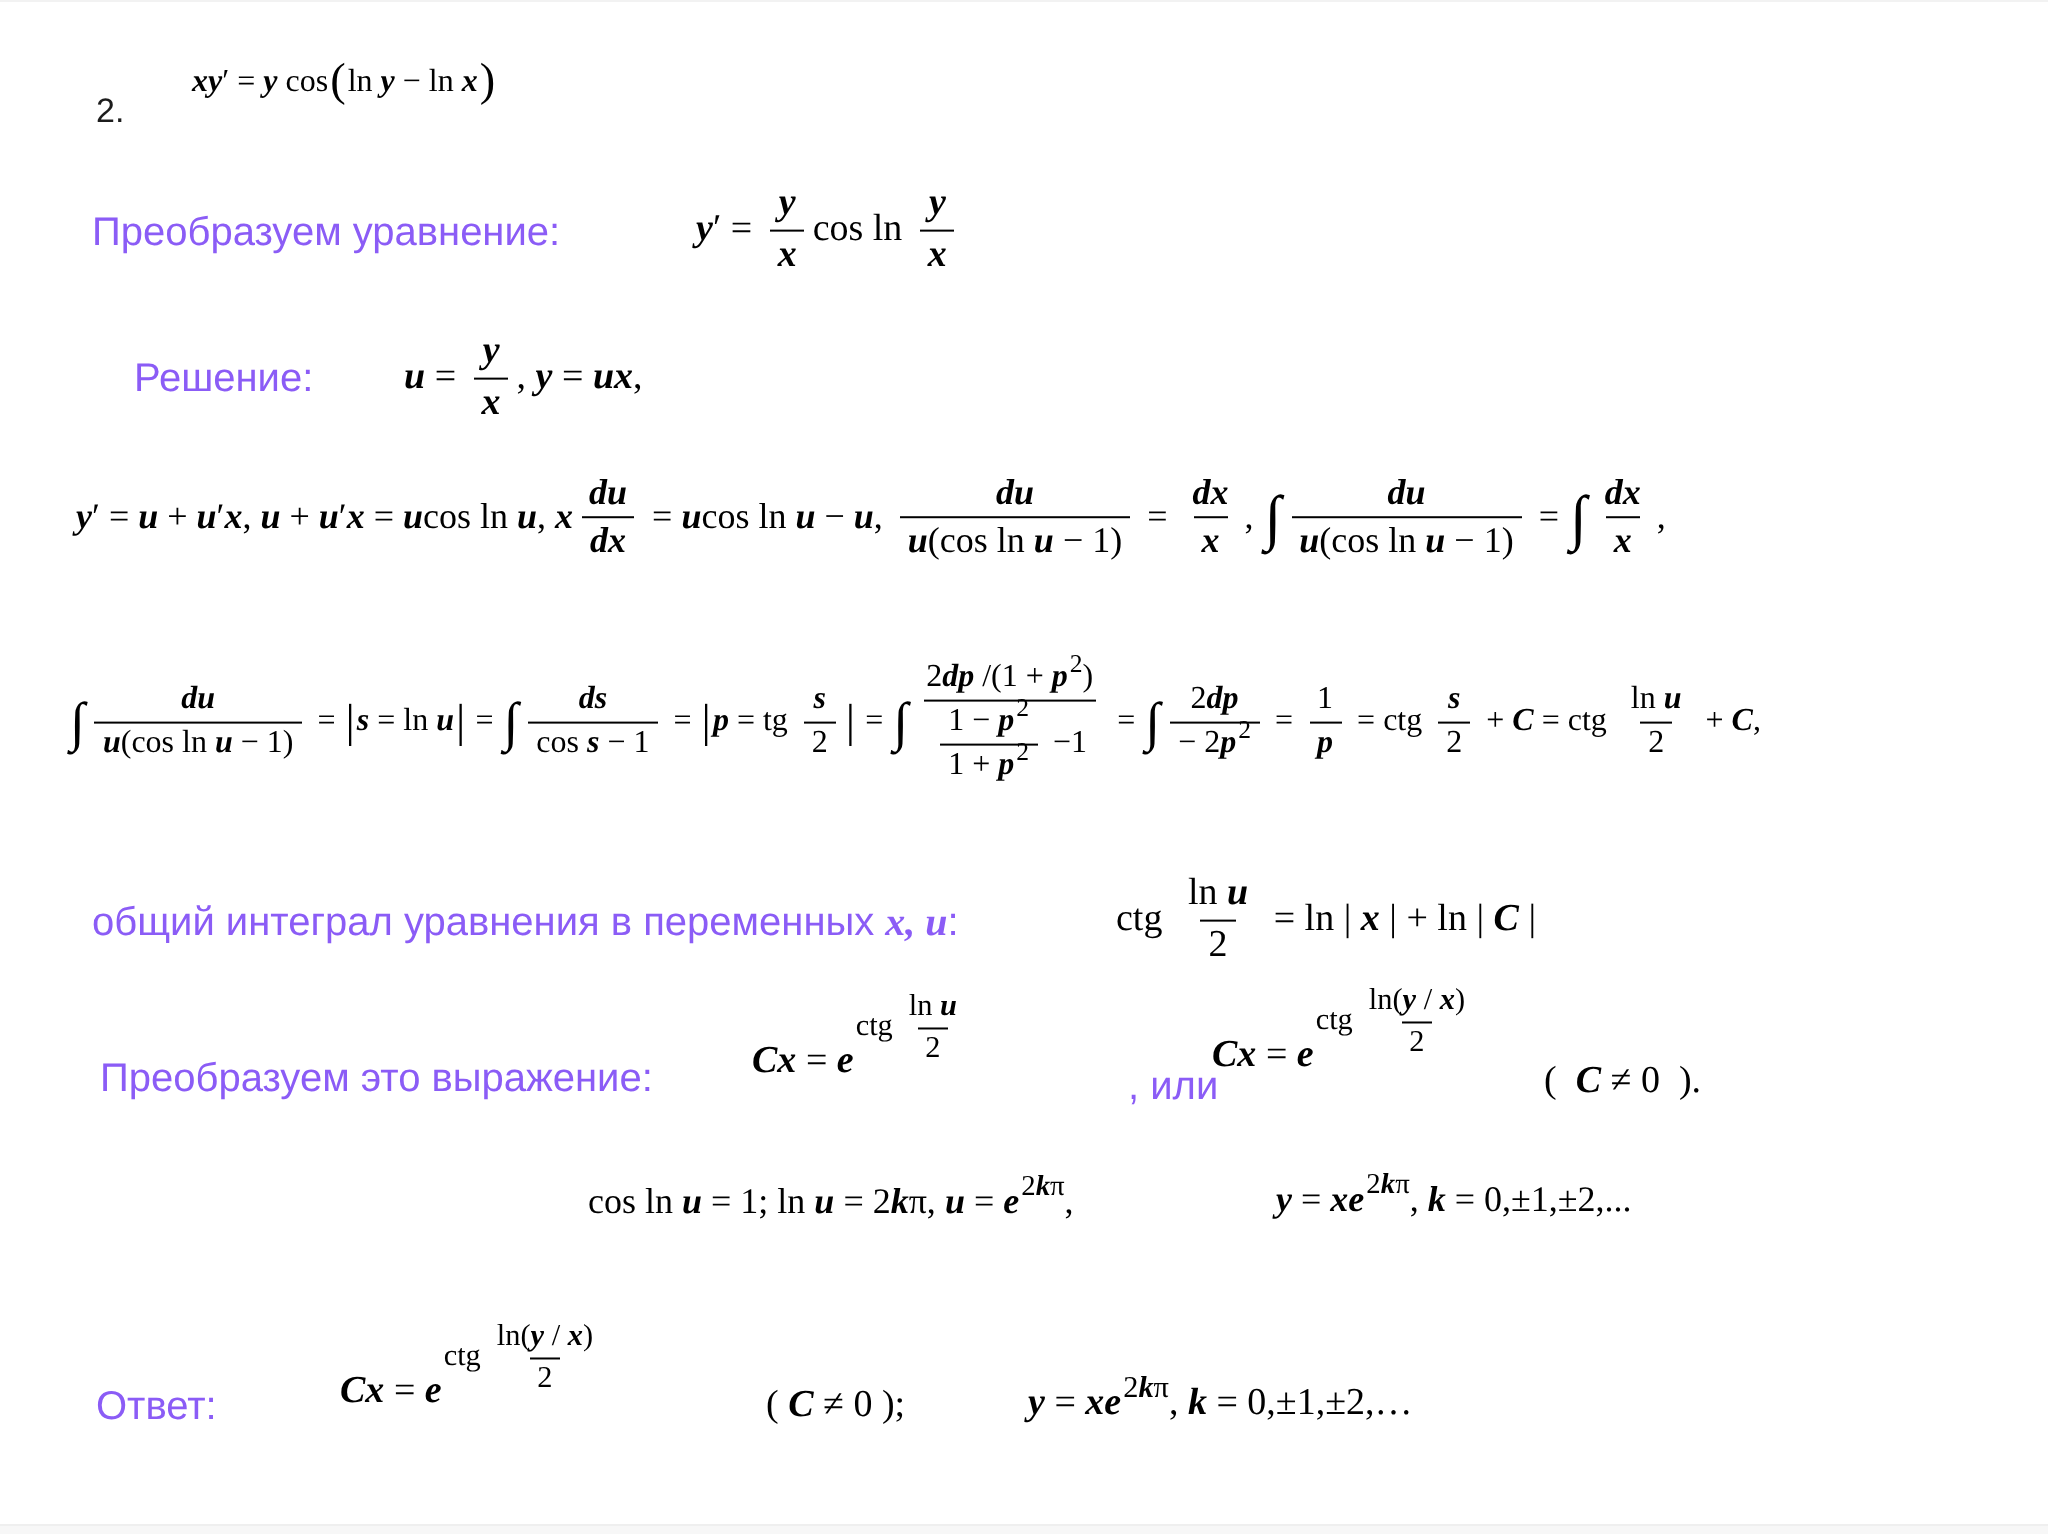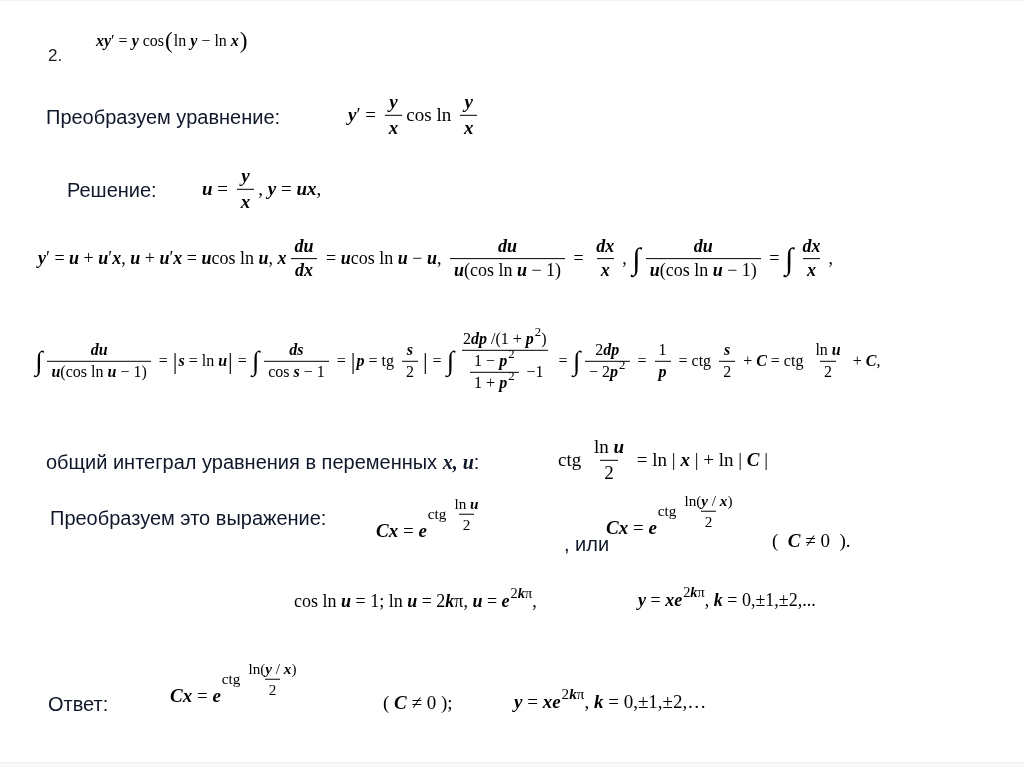--- a/index.html
+++ b/index.html
@@ -2,21 +2,21 @@
 <html><head>
 <meta charset="utf-8">
 <style>
   html,body{margin:0;padding:0;background:#ffffff;}
   .slide{
     position:relative;width:1024px;height:767px;background:#ffffff;
     font-family:"Liberation Sans",sans-serif;overflow:hidden;
     border-top:1px solid #f2f2f2;
   }
   .row{position:absolute;display:flex;align-items:center;transform:translateY(-50%);}
-  .lbl{color:#0f172a;font-size:20px;white-space:pre;}
+  .lbl{color:#8b5cf6;font-size:20px;white-space:pre;}
   .lbl .em{font-family:Liberation Serif, serif;font-style:italic;font-weight:bold;}
   .num{color:#1c1c1c;font-size:17px;}
   
   .fx{font-family:"Liberation Serif",serif;color:#000;display:inline-flex;align-items:center;white-space:pre;}
   .fx .rm{white-space:pre;}
   .fx .vr{font-style:italic;font-weight:bold;white-space:pre;}
   .fx .fr{display:inline-flex;flex-direction:column;align-items:center;margin:0 4px;}
   .fx .nu,.fx .de{display:inline-flex;align-items:center;justify-content:center;padding:0 4px;line-height:1.3;}
   .fx .de{border-top:1px solid #000;}
   .fx .ig{font-size:1.7em;line-height:1;font-weight:400;margin:0 1px;}
@@ -46,21 +46,21 @@
 
   <div class="row fx" style="left:38px;top:258px;font-size:18px;"><span class="vr">y</span><span class="rm">′ = </span><span class="vr">u</span><span class="rm"> + </span><span class="vr">u</span><span class="rm">′</span><span class="vr">x</span><span class="rm">, </span><span class="vr">u</span><span class="rm"> + </span><span class="vr">u</span><span class="rm">′</span><span class="vr">x</span><span class="rm"> = </span><span class="vr">u</span><span class="rm">cos ln </span><span class="vr">u</span><span class="rm">, </span><span class="vr">x</span><span class="fr"><span class="nu"><span class="vr">du</span></span><span class="de"><span class="vr">dx</span></span></span><span class="rm"> = </span><span class="vr">u</span><span class="rm">cos ln </span><span class="vr">u</span><span class="rm"> − </span><span class="vr">u</span><span class="rm">, </span><span class="fr"><span class="nu"><span class="vr">du</span></span><span class="de"><span class="vr">u</span><span class="rm">(cos ln </span><span class="vr">u</span><span class="rm"> − 1)</span></span></span><span class="rm"> = </span><span class="fr"><span class="nu"><span class="vr">dx</span></span><span class="de"><span class="vr">x</span></span></span><span class="rm">, </span><span class="ig">∫</span><span class="fr"><span class="nu"><span class="vr">du</span></span><span class="de"><span class="vr">u</span><span class="rm">(cos ln </span><span class="vr">u</span><span class="rm"> − 1)</span></span></span><span class="rm"> = </span><span class="ig">∫</span><span class="fr"><span class="nu"><span class="vr">dx</span></span><span class="de"><span class="vr">x</span></span></span><span class="rm">,</span></div>
 
   <div class="row fx" style="left:34px;top:360px;font-size:16px;"><span class="ig">∫</span><span class="fr"><span class="nu"><span class="vr">du</span></span><span class="de"><span class="vr">u</span><span class="rm">(cos ln </span><span class="vr">u</span><span class="rm"> − 1)</span></span></span><span class="rm"> = </span><span class="bg">|</span><span class="vr">s</span><span class="rm"> = ln </span><span class="vr">u</span><span class="bg">|</span><span class="rm"> = </span><span class="ig">∫</span><span class="fr"><span class="nu"><span class="vr">ds</span></span><span class="de"><span class="rm">cos </span><span class="vr">s</span><span class="rm"> − 1</span></span></span><span class="rm"> = </span><span class="bg">|</span><span class="vr">p</span><span class="rm"> = tg </span><span class="fr"><span class="nu"><span class="vr">s</span></span><span class="de"><span class="rm">2</span></span></span><span class="bg">|</span><span class="rm"> = </span><span class="ig">∫</span><span class="fr"><span class="nu"><span class="rm">2</span><span class="vr">dp</span><span class="rm"> /(1 + </span><span class="vr">p</span><span class="ex"><span class="rm">2</span></span><span class="rm">)</span></span><span class="de"><span class="fr"><span class="nu"><span class="rm">1 − </span><span class="vr">p</span><span class="ex"><span class="rm">2</span></span></span><span class="de"><span class="rm">1 + </span><span class="vr">p</span><span class="ex"><span class="rm">2</span></span></span></span><span class="rm"> −1</span></span></span><span class="rm"> = </span><span class="ig">∫</span><span class="fr"><span class="nu"><span class="rm">2</span><span class="vr">dp</span></span><span class="de"><span class="rm">− 2</span><span class="vr">p</span><span class="ex"><span class="rm">2</span></span></span></span><span class="rm"> = </span><span class="fr"><span class="nu"><span class="rm">1</span></span><span class="de"><span class="vr">p</span></span></span><span class="rm"> = ctg </span><span class="fr"><span class="nu"><span class="vr">s</span></span><span class="de"><span class="rm">2</span></span></span><span class="rm"> + </span><span class="vr">C</span><span class="rm"> = ctg </span><span class="fr"><span class="nu"><span class="rm">ln </span><span class="vr">u</span></span><span class="de"><span class="rm">2</span></span></span><span class="rm"> + </span><span class="vr">C</span><span class="rm">,</span></div>
 
   <div class="row" style="left:46px;top:461px;">
     <span class="lbl"><span>общий интеграл уравнения в переменных </span><span class="em">x, u</span><span>:</span></span>
   </div>
   <div class="row fx" style="left:558px;top:459px;font-size:19px;"><span class="rm">ctg </span><span class="fr"><span class="nu"><span class="rm">ln </span><span class="vr">u</span></span><span class="de"><span class="rm">2</span></span></span><span class="rm"> = ln | </span><span class="vr">x</span><span class="rm"> | + ln | </span><span class="vr">C</span><span class="rm"> |</span></div>
 
-  <div class="row" style="left:50px;top:517px;text-align:right;">
+  <div class="row" style="left:50px;top:539px;text-align:right;">
     <span class="lbl">Преобразуем это выражение:</span>
   </div>
   <div class="row fx" style="left:376px;top:530px;font-size:19px;"><span class="vr">Cx</span><span class="rm"> = </span><span class="vr">e</span><span class="ex"><span class="rm">ctg</span><span class="fr"><span class="nu"><span class="rm">ln </span><span class="vr">u</span></span><span class="de"><span class="rm">2</span></span></span></span></div>
   <div class="row" style="left:564px;top:543px;">
     <span class="lbl">, или</span>
   </div>
   <div class="row fx" style="left:606px;top:527px;font-size:19px;"><span class="vr">Cx</span><span class="rm"> = </span><span class="vr">e</span><span class="ex"><span class="rm">ctg</span><span class="fr"><span class="nu"><span class="rm">ln(</span><span class="vr">y</span><span class="rm"> / </span><span class="vr">x</span><span class="rm">)</span></span><span class="de"><span class="rm">2</span></span></span></span></div>
   <div class="row fx" style="left:772px;top:540px;font-size:19px;"><span class="rm">(  </span><span class="vr">C</span><span class="rm"> ≠ 0  ).</span></div>
 
   <div class="row fx" style="left:294px;top:600px;font-size:18px;"><span class="rm">cos ln </span><span class="vr">u</span><span class="rm"> = 1; ln </span><span class="vr">u</span><span class="rm"> = 2</span><span class="vr">k</span><span class="rm">π, </span><span class="vr">u</span><span class="rm"> = </span><span class="vr">e</span><span class="ex"><span class="rm">2</span><span class="vr">k</span><span class="rm">π</span></span><span class="rm">,</span></div>

